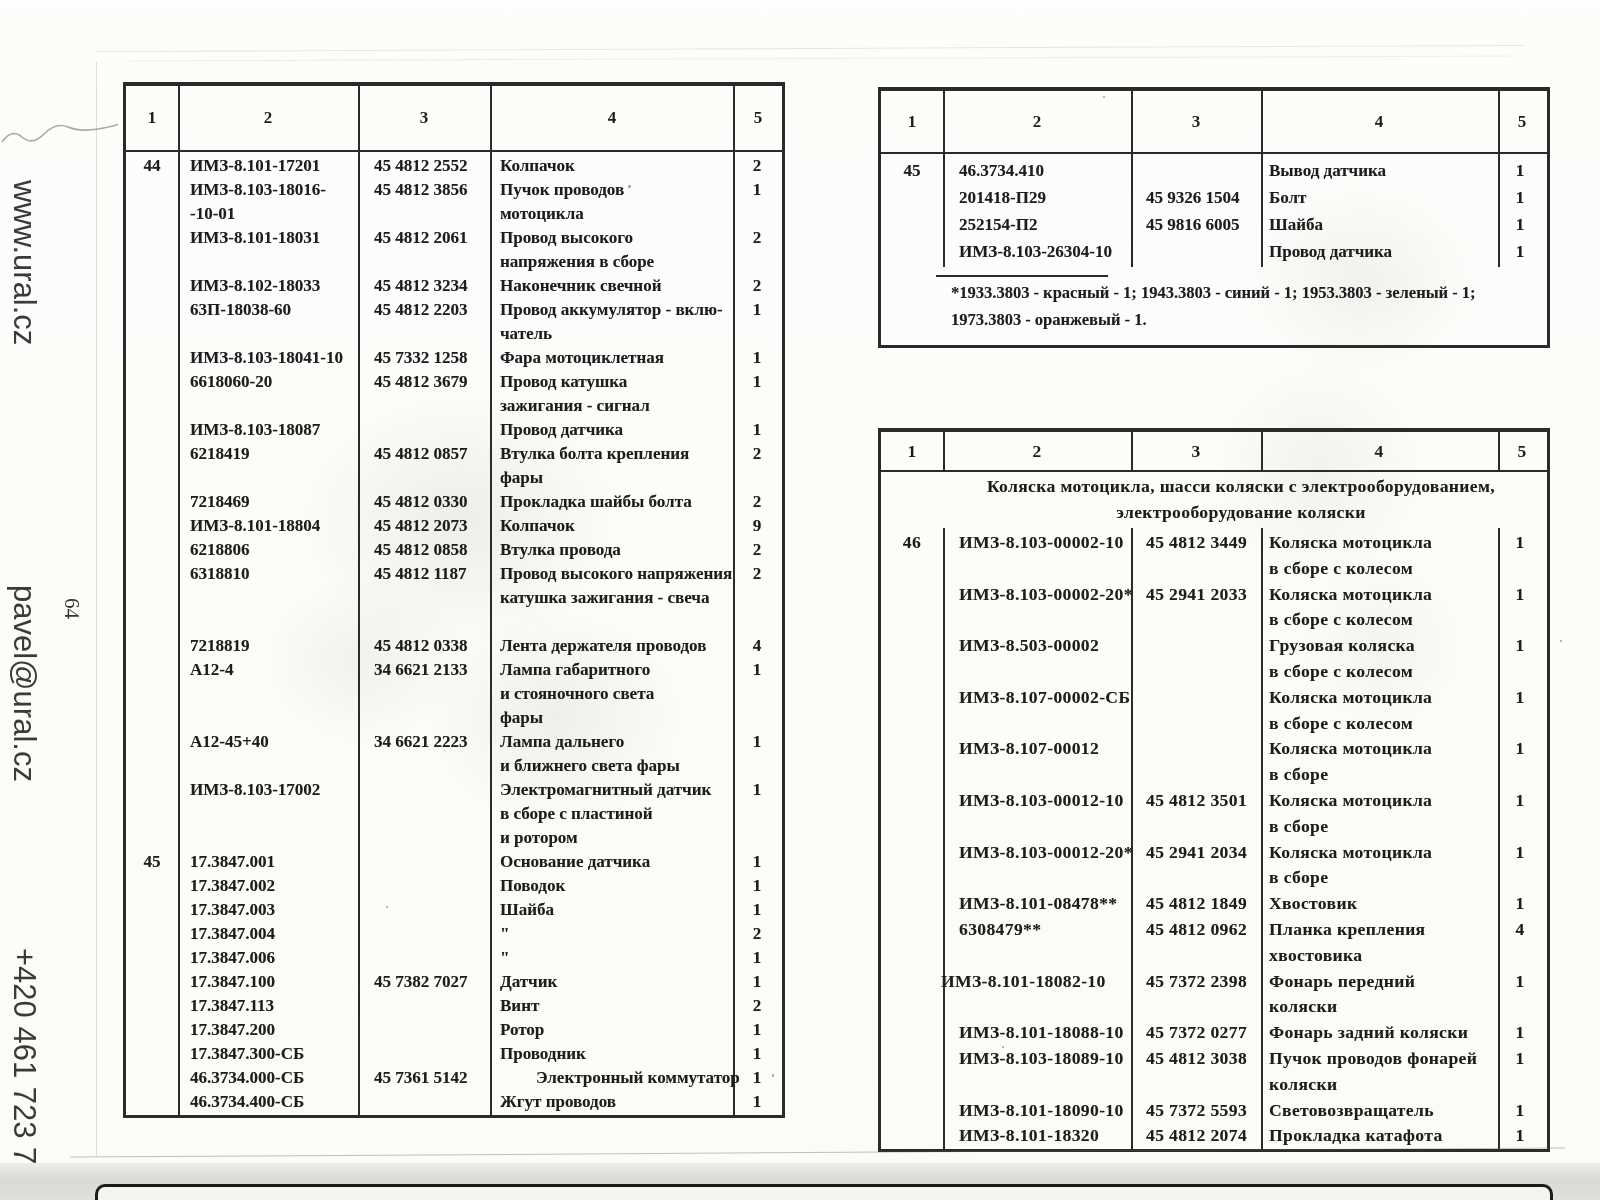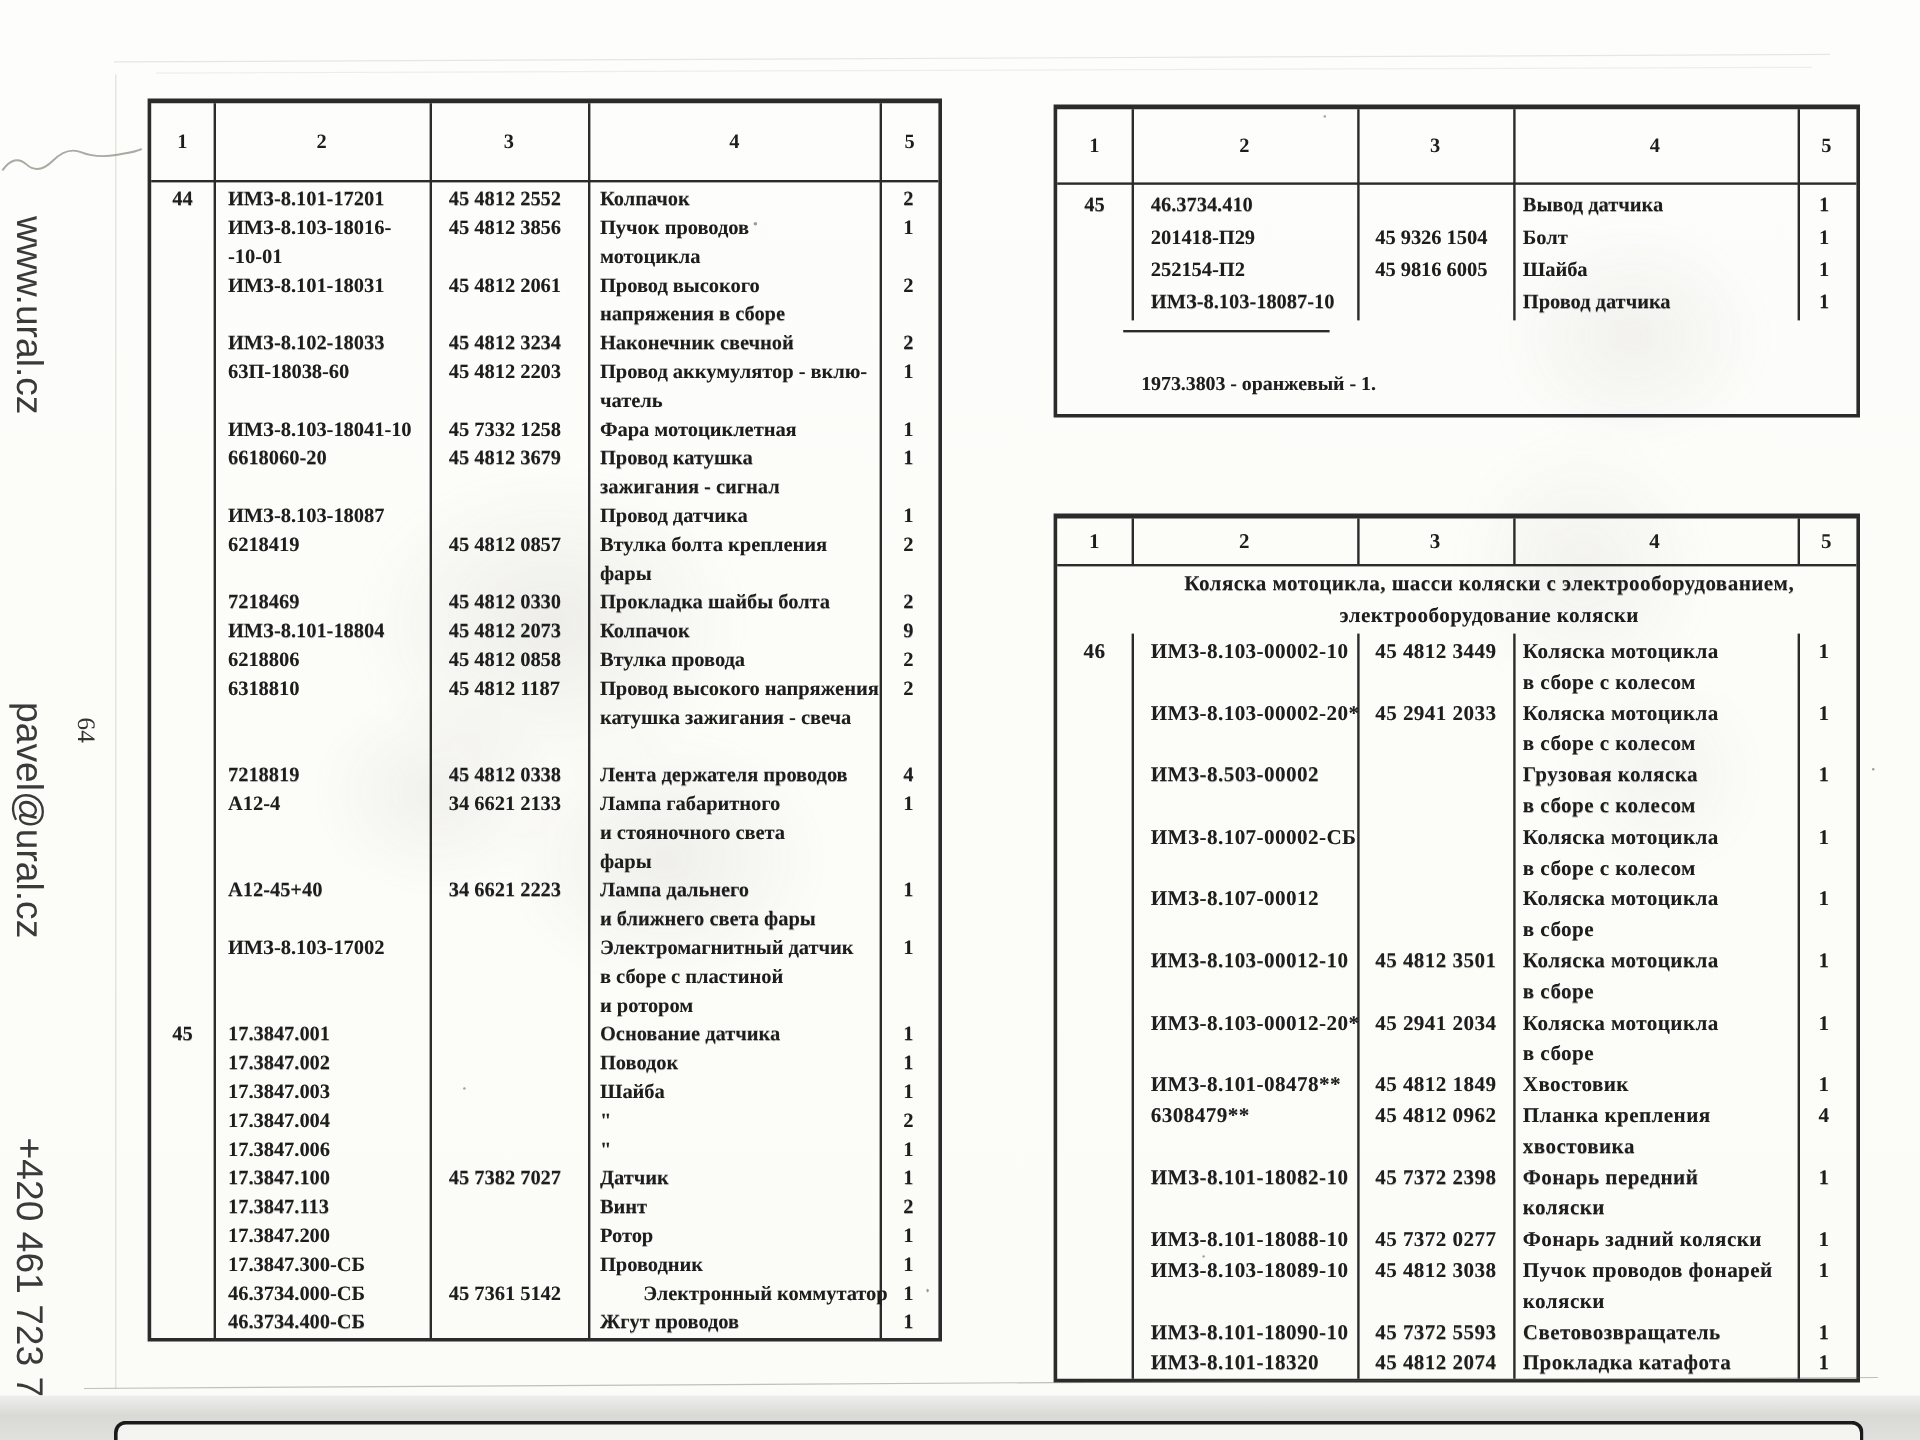--- a/index.html
+++ b/index.html
@@ -317,25 +317,26 @@
         <span style="left: 388px;">Болт</span>
         <span style="left: 610px; width: 58px; text-align: center;">1</span>
       </div>
       <div class="row" style="top: 120px; height: 27px; line-height: 27px;">
         <span style="left: 78px;">252154-П2</span>
         <span style="left: 265px;">45 9816 6005</span>
         <span style="left: 388px;">Шайба</span>
         <span style="left: 610px; width: 58px; text-align: center;">1</span>
       </div>
       <div class="row" style="top: 147px; height: 27px; line-height: 27px;">
-        <span style="left: 78px;">ИМЗ-8.103-18087-10</span>
+        <span style="left: 78px;">ИМЗ-8.103-26304-10</span>
         <span style="left: 388px;">Провод датчика</span>
         <span style="left: 610px; width: 58px; text-align: center;">1</span>
       </div>
       <div class="fn-rule" style="top: 184px; left: 55px; width: 172px;"></div>
+      <div class="fn-line" style="top: 192px;">*1933.3803 - красный - 1; 1943.3803 - синий - 1; 1953.3803 - зеленый - 1;</div>
       <div class="fn-line" style="top: 219px;">1973.3803 - оранжевый - 1.</div>
     </div>
 
 
   <div class="tbl" id="tbl-right-bottom" style="left:878px;top:428px;width:672px;height:724px;">
       <div class="th" style="left: 6px; width: 50px; top: 0px; height: 38px; line-height: 38px;">1</div>
       <div class="th" style="left: 131px; width: 50px; top: 0px; height: 38px; line-height: 38px;">2</div>
       <div class="th" style="left: 290px; width: 50px; top: 0px; height: 38px; line-height: 38px;">3</div>
       <div class="th" style="left: 473px; width: 50px; top: 0px; height: 38px; line-height: 38px;">4</div>
       <div class="th" style="left: 616px; width: 50px; top: 0px; height: 38px; line-height: 38px;">5</div>
@@ -420,21 +421,21 @@
       <div class="row" style="top: 485px; height: 25.8px; line-height: 25.8px;">
         <span style="left: 78px;">6308479**</span>
         <span style="left: 265px;">45 4812 0962</span>
         <span style="left: 388px;">Планка крепления</span>
         <span style="left: 610px; width: 58px; text-align: center;">4</span>
       </div>
       <div class="row" style="top: 510.8px; height: 25.8px; line-height: 25.8px;">
         <span style="left: 388px;">хвостовика</span>
       </div>
       <div class="row" style="top: 536.6px; height: 25.8px; line-height: 25.8px;">
-        <span style="left: 78px;">ИМЗ-8.101-18082-10</span>
+        <span style="left: 60px;">ИМЗ-8.101-18082-10</span>
         <span style="left: 265px;">45 7372 2398</span>
         <span style="left: 388px;">Фонарь передний</span>
         <span style="left: 610px; width: 58px; text-align: center;">1</span>
       </div>
       <div class="row" style="top: 562.4px; height: 25.8px; line-height: 25.8px;">
         <span style="left: 388px;">коляски</span>
       </div>
       <div class="row" style="top: 588.2px; height: 25.8px; line-height: 25.8px;">
         <span style="left: 78px;">ИМЗ-8.101-18088-10</span>
         <span style="left: 265px;">45 7372 0277</span>

